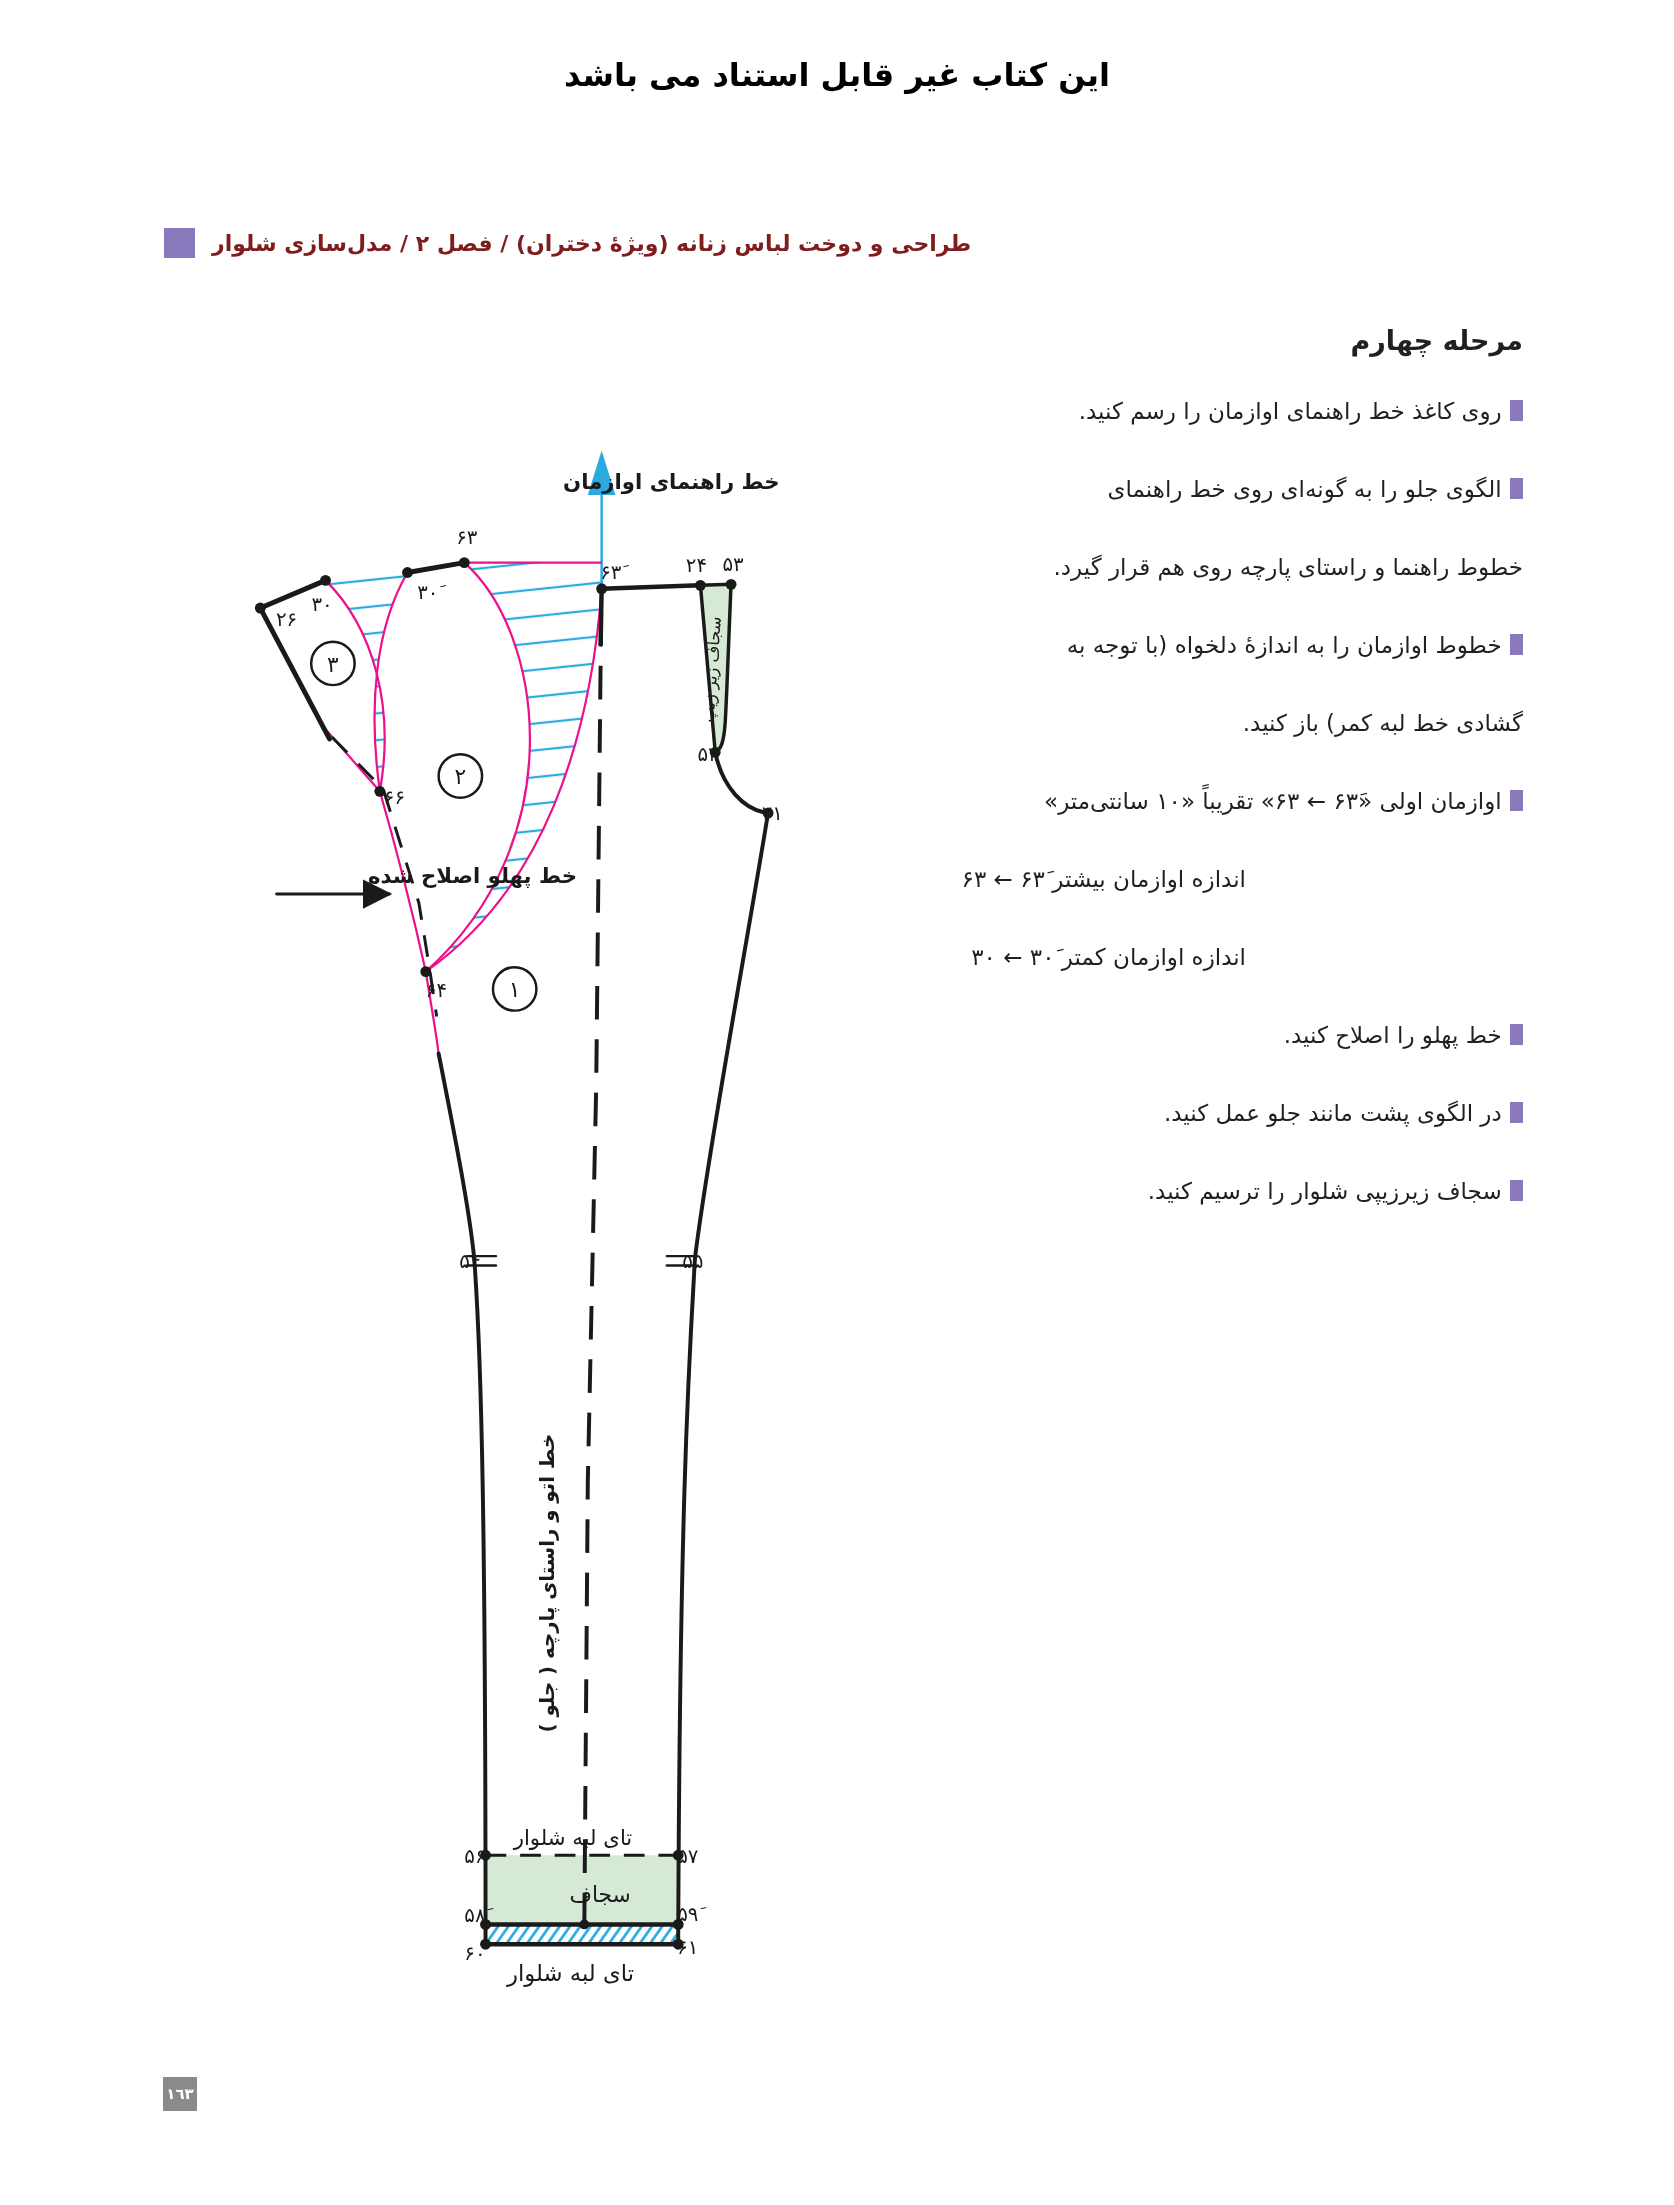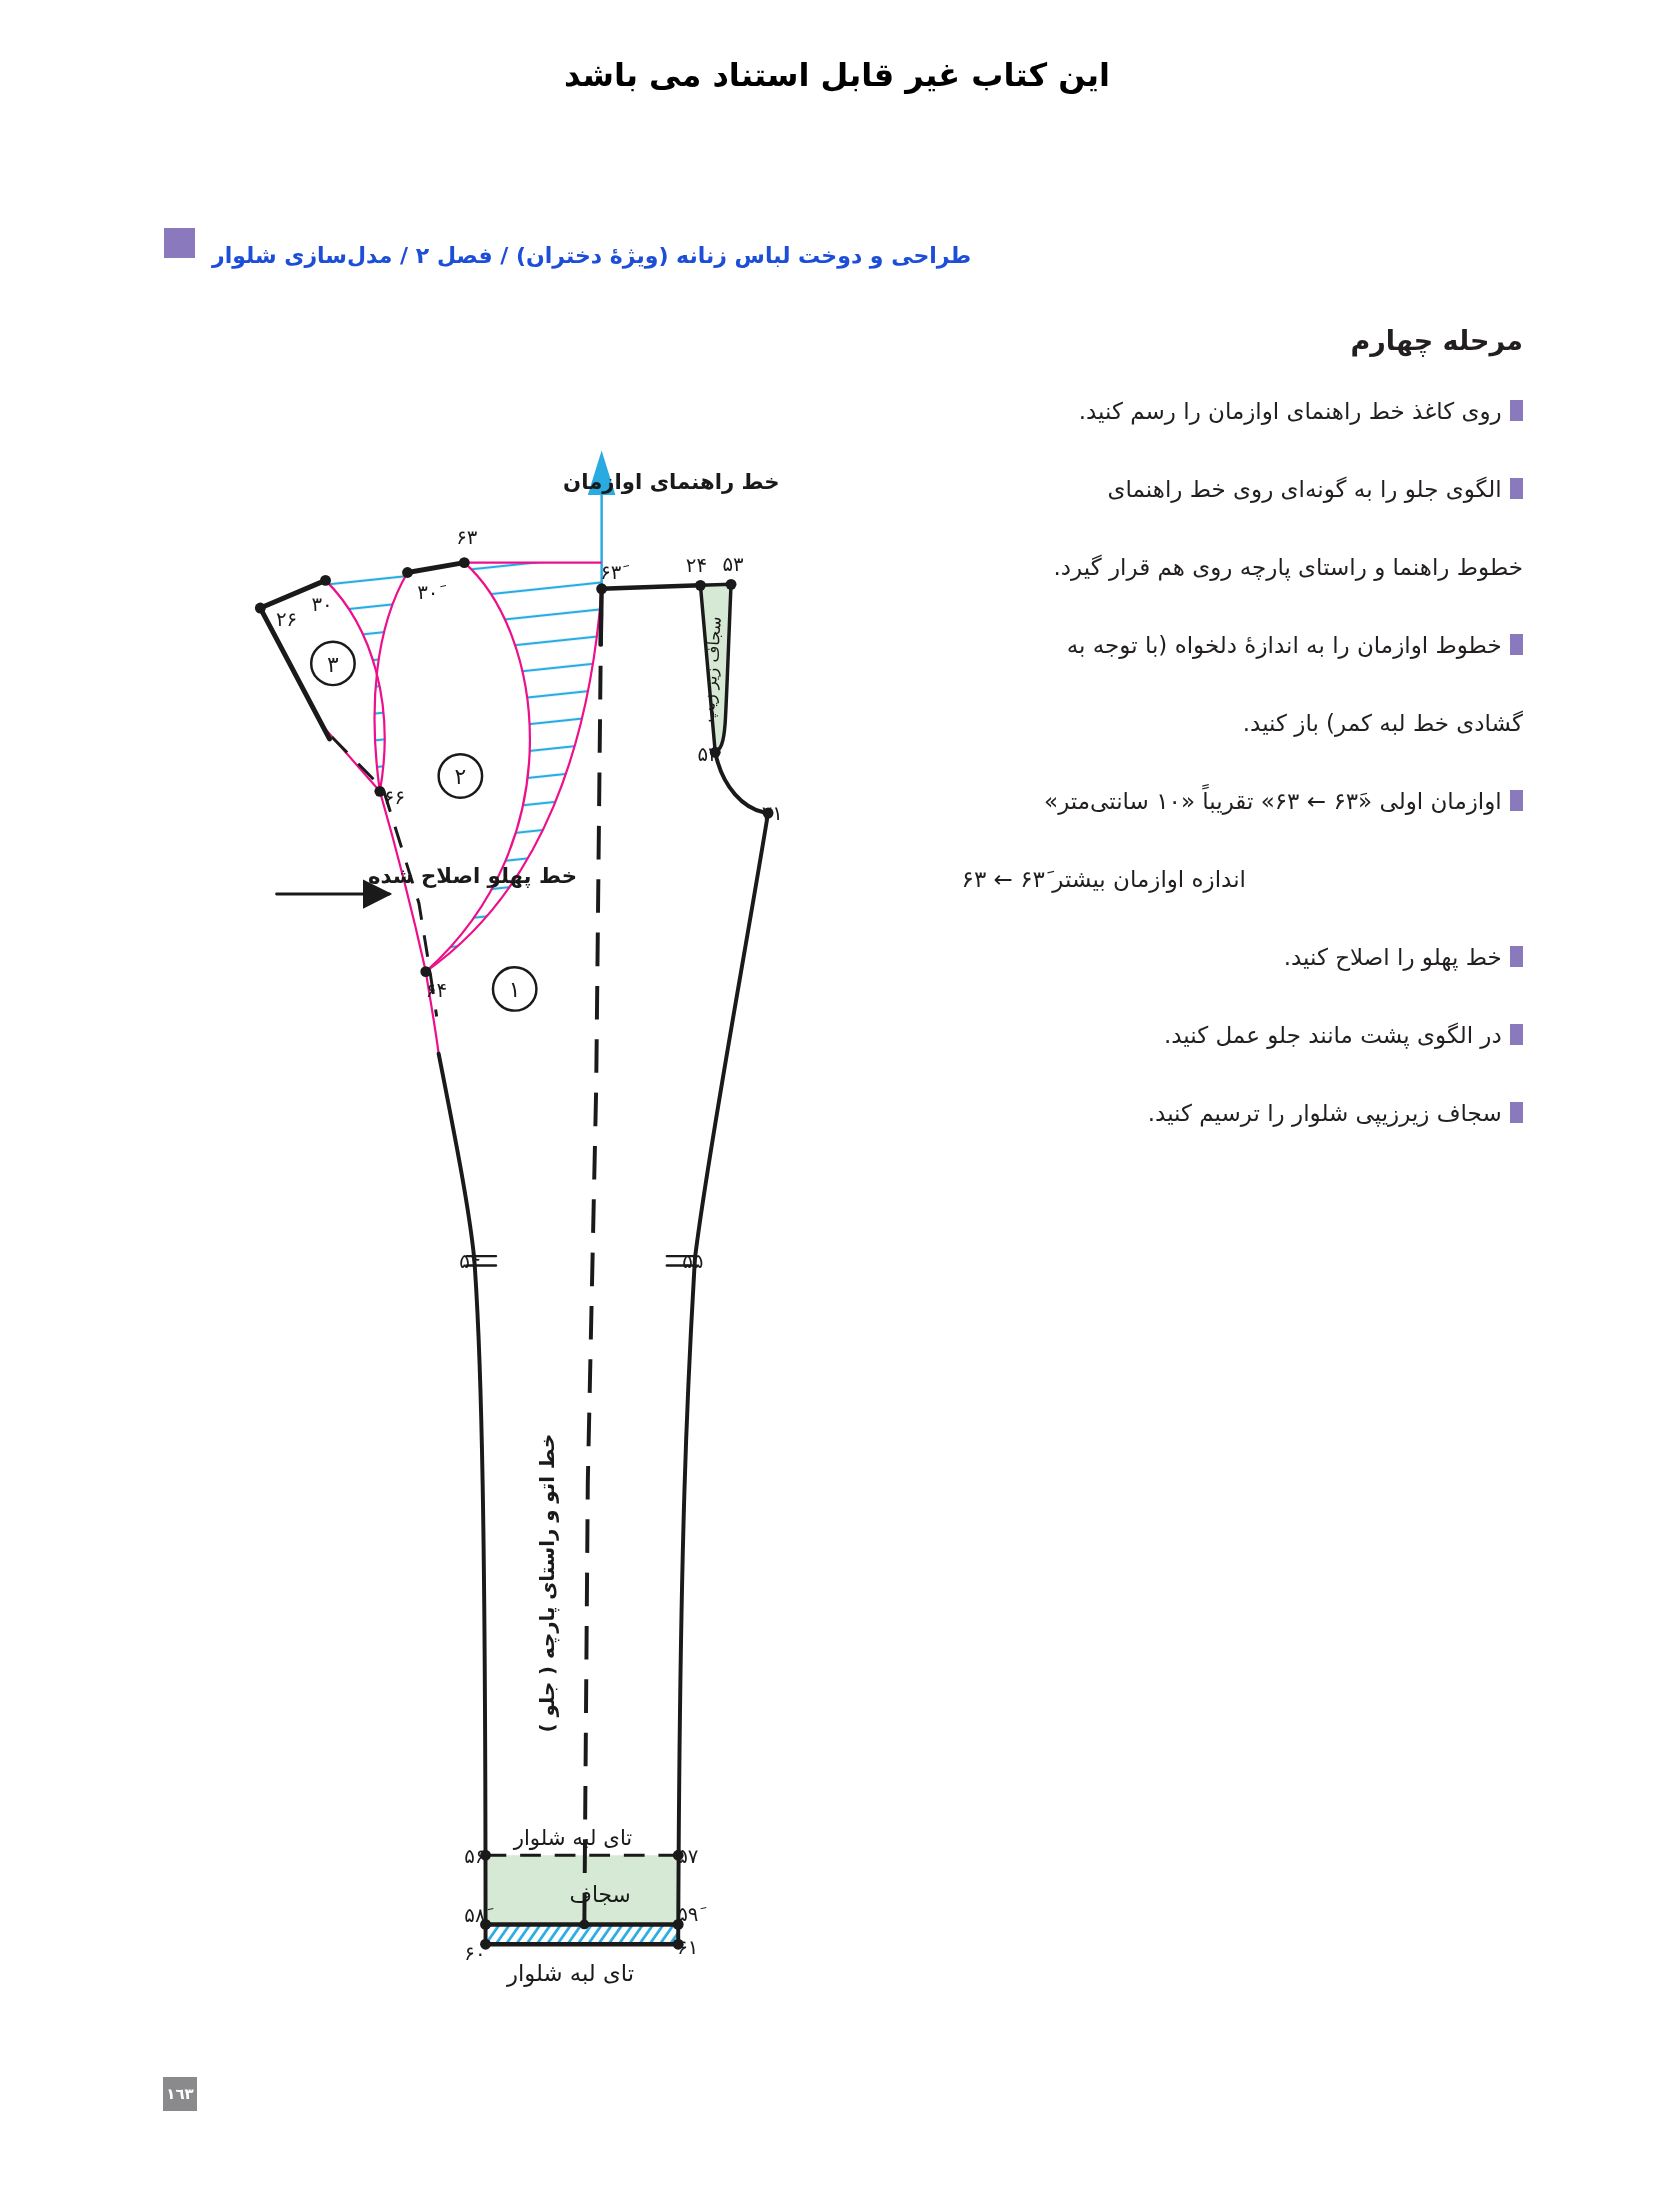--- a/index.html
+++ b/index.html
@@ -4,22 +4,22 @@
 <style>
   html,body{margin:0;padding:0;background:#ffffff;}
   body{font-family:"DejaVu Sans",sans-serif;color:#231F20;}
   #page{position:relative;width:1674px;height:2205px;background:#ffffff;overflow:hidden;}
 
   .top-notice{position:absolute;top:41px;left:0;width:100%;height:69px;line-height:69px;
     text-align:center;font-size:32px;font-weight:bold;color:#000;}
 
   .header-row{position:absolute;top:225px;left:0;width:889px;height:37px;direction:rtl;}
   .header-square{position:absolute;left:164px;top:3px;width:31px;height:30px;background:#8A79BC;}
-  .header-title{position:absolute;left:212px;top:12px;height:37px;line-height:37px;
-    font-size:22px;font-weight:bold;color:#1d4ed8;white-space:nowrap;direction:rtl;}
+  .header-title{position:absolute;left:212px;top:0;height:37px;line-height:37px;
+    font-size:22px;font-weight:bold;color:#7f1d1d;white-space:nowrap;direction:rtl;}
 
   .instructions{position:absolute;top:311px;right:151px;width:771px;direction:rtl;text-align:right;}
   .instr-title{font-size:27px;font-weight:bold;height:59px;line-height:59px;white-space:nowrap;}
   .iline{height:78px;line-height:78px;font-size:23px;white-space:nowrap;direction:rtl;}
   .iline.indent{margin-right:277px;}
   .bullet{display:inline-block;width:13.3px;height:21px;background:#8A79BC;vertical-align:middle;margin-left:8px;}
   .itxt{vertical-align:middle;}
 
   svg text{font-family:"DejaVu Sans",sans-serif;fill:#1a1a1a;}
 
@@ -41,20 +41,21 @@
   <div class="instructions">
     <div class="instr-title">مرحله چهارم</div>
     <div>
         <div class="iline"><span class="bullet"></span><span class="itxt">روی کاغذ خط راهنمای اوازمان را رسم کنید.</span></div>
         <div class="iline"><span class="bullet"></span><span class="itxt">الگوی جلو را به گونه‌ای روی خط راهنمای</span></div>
         <div class="iline"><span class="itxt">خطوط راهنما و راستای پارچه روی هم قرار گیرد.</span></div>
         <div class="iline"><span class="bullet"></span><span class="itxt">خطوط اوازمان را به اندازهٔ دلخواه (با توجه به</span></div>
         <div class="iline"><span class="itxt">گشادی خط لبه کمر) باز کنید.</span></div>
         <div class="iline"><span class="bullet"></span><span class="itxt">اوازمان اولی «۶۳َ ← ۶۳» تقریباً «۱۰ سانتی‌متر»</span></div>
         <div class="iline indent"><span class="itxt">اندازه اوازمان بیشتر ۶۳َ ← ۶۳</span></div>
+        <div class="iline indent"><span class="itxt">اندازه اوازمان کمتر ۳۰َ ← ۳۰</span></div>
         <div class="iline"><span class="bullet"></span><span class="itxt">خط پهلو را اصلاح کنید.</span></div>
         <div class="iline"><span class="bullet"></span><span class="itxt">در الگوی پشت مانند جلو عمل کنید.</span></div>
         <div class="iline"><span class="bullet"></span><span class="itxt">سجاف زیرزیپی شلوار را ترسیم کنید.</span></div>
       </div>
   </div>
 
   <svg width="1674" height="2205" viewBox="0 0 3389 4464" style="position:absolute;left:0;top:0;" xmlns="http://www.w3.org/2000/svg">
     <defs>
       <pattern id="hatchWide" patternUnits="userSpaceOnUse" width="60" height="54" patternTransform="rotate(-6)">
         <line x1="0" y1="4" x2="60" y2="4" stroke="#29ABE2" stroke-width="4.5"></line>

